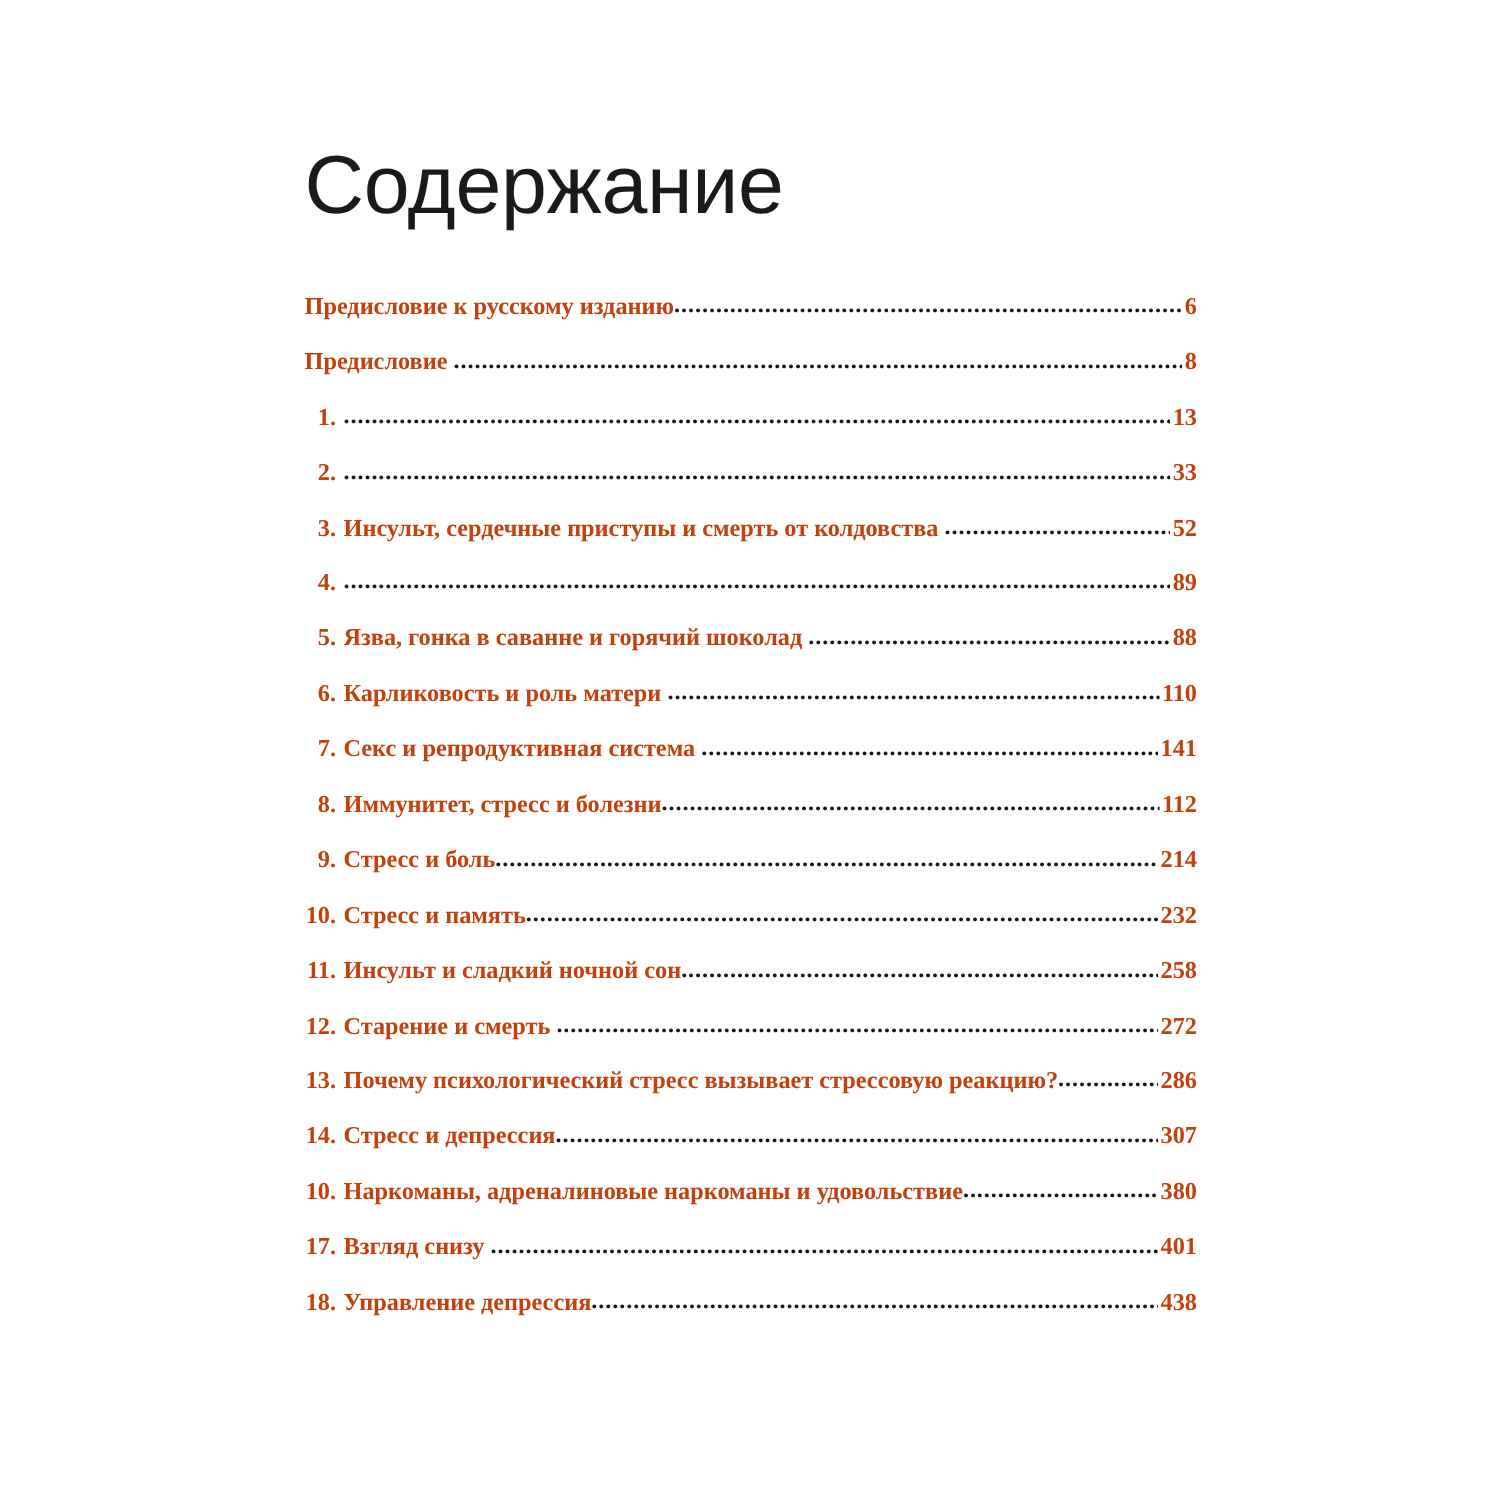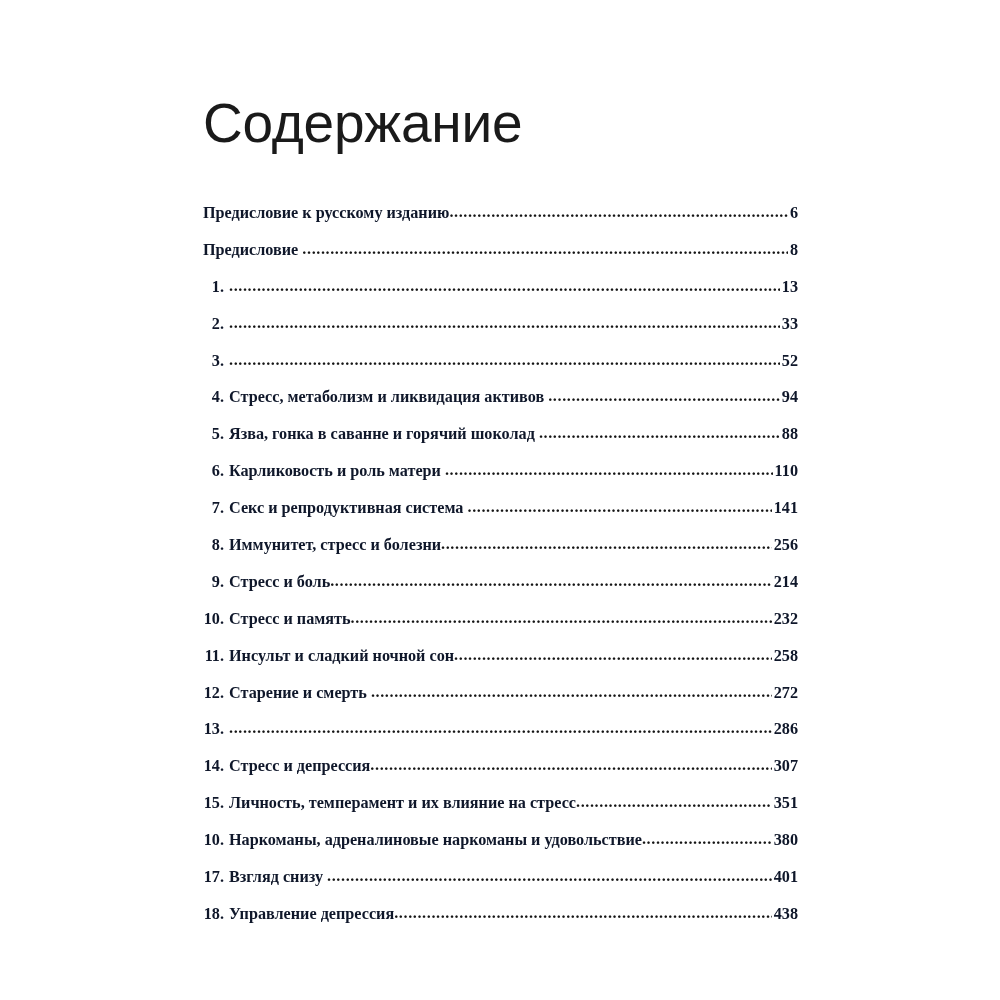--- a/index.html
+++ b/index.html
@@ -36,26 +36,26 @@
   
   .toc-list {
     position: absolute;
     left: 203px;
     top: 195px;
     width: 595px;
   }
 
   .toc-entry {
     display: flex;
-    align-items: center;
+    align-items: flex-start;
     width: 100%;
     height: 36.9px;
     font-weight: 700;
     font-size: 16.2px;
-    color: #0f172a;
+    color: #c2410c;
     overflow: hidden;
     white-space: nowrap;
   }
 
   
   .toc-num {
     flex: 0 0 auto;
     width: 26px;
     text-align: right;
     padding-right: 5px;
@@ -121,28 +121,28 @@
         <span class="toc-leader"></span>
         <span class="toc-page">13</span>
       </div>
       <div class="toc-entry gap-before-leader">
         <span class="toc-num">2.</span>
         <span class="toc-leader"></span>
         <span class="toc-page">33</span>
       </div>
       <div class="toc-entry gap-before-leader">
         <span class="toc-num">3.</span>
+        <span class="toc-label">Инсульт, сердечные приступы и смерть от колдовства</span>
         <span class="toc-leader"></span>
         <span class="toc-page">52</span>
       </div>
       <div class="toc-entry gap-before-leader">
         <span class="toc-num">4.</span>
-        <span class="toc-label">Стресс, метаболизм и ликвидация активов</span>
-        <span class="toc-leader"></span>
-        <span class="toc-page">94</span>
+        <span class="toc-leader"></span>
+        <span class="toc-page">89</span>
       </div>
       <div class="toc-entry gap-before-leader">
         <span class="toc-num">5.</span>
         <span class="toc-label">Язва, гонка в саванне и горячий шоколад</span>
         <span class="toc-leader"></span>
         <span class="toc-page">88</span>
       </div>
       <div class="toc-entry gap-before-leader">
         <span class="toc-num">6.</span>
         <span class="toc-label">Карликовость и роль матери</span>
@@ -152,21 +152,21 @@
       <div class="toc-entry gap-before-leader">
         <span class="toc-num">7.</span>
         <span class="toc-label">Секс и репродуктивная система</span>
         <span class="toc-leader"></span>
         <span class="toc-page">141</span>
       </div>
       <div class="toc-entry">
         <span class="toc-num">8.</span>
         <span class="toc-label">Иммунитет, стресс и болезни</span>
         <span class="toc-leader"></span>
-        <span class="toc-page">256</span>
+        <span class="toc-page">112</span>
       </div>
       <div class="toc-entry">
         <span class="toc-num">9.</span>
         <span class="toc-label">Стресс и боль</span>
         <span class="toc-leader"></span>
         <span class="toc-page">214</span>
       </div>
       <div class="toc-entry">
         <span class="toc-num">10.</span>
         <span class="toc-label">Стресс и память</span>
@@ -180,36 +180,31 @@
         <span class="toc-page">258</span>
       </div>
       <div class="toc-entry gap-before-leader">
         <span class="toc-num">12.</span>
         <span class="toc-label">Старение и смерть</span>
         <span class="toc-leader"></span>
         <span class="toc-page">272</span>
       </div>
       <div class="toc-entry">
         <span class="toc-num">13.</span>
+        <span class="toc-label">Почему психологический стресс вызывает стрессовую реакцию?</span>
         <span class="toc-leader"></span>
         <span class="toc-page">286</span>
       </div>
       <div class="toc-entry">
         <span class="toc-num">14.</span>
         <span class="toc-label">Стресс и депрессия</span>
         <span class="toc-leader"></span>
         <span class="toc-page">307</span>
       </div>
       <div class="toc-entry">
-        <span class="toc-num">15.</span>
-        <span class="toc-label">Личность, темперамент и их влияние на стресс</span>
-        <span class="toc-leader"></span>
-        <span class="toc-page">351</span>
-      </div>
-      <div class="toc-entry">
         <span class="toc-num">10.</span>
         <span class="toc-label">Наркоманы, адреналиновые наркоманы и удовольствие</span>
         <span class="toc-leader"></span>
         <span class="toc-page">380</span>
       </div>
       <div class="toc-entry gap-before-leader">
         <span class="toc-num">17.</span>
         <span class="toc-label">Взгляд снизу</span>
         <span class="toc-leader"></span>
         <span class="toc-page">401</span>

